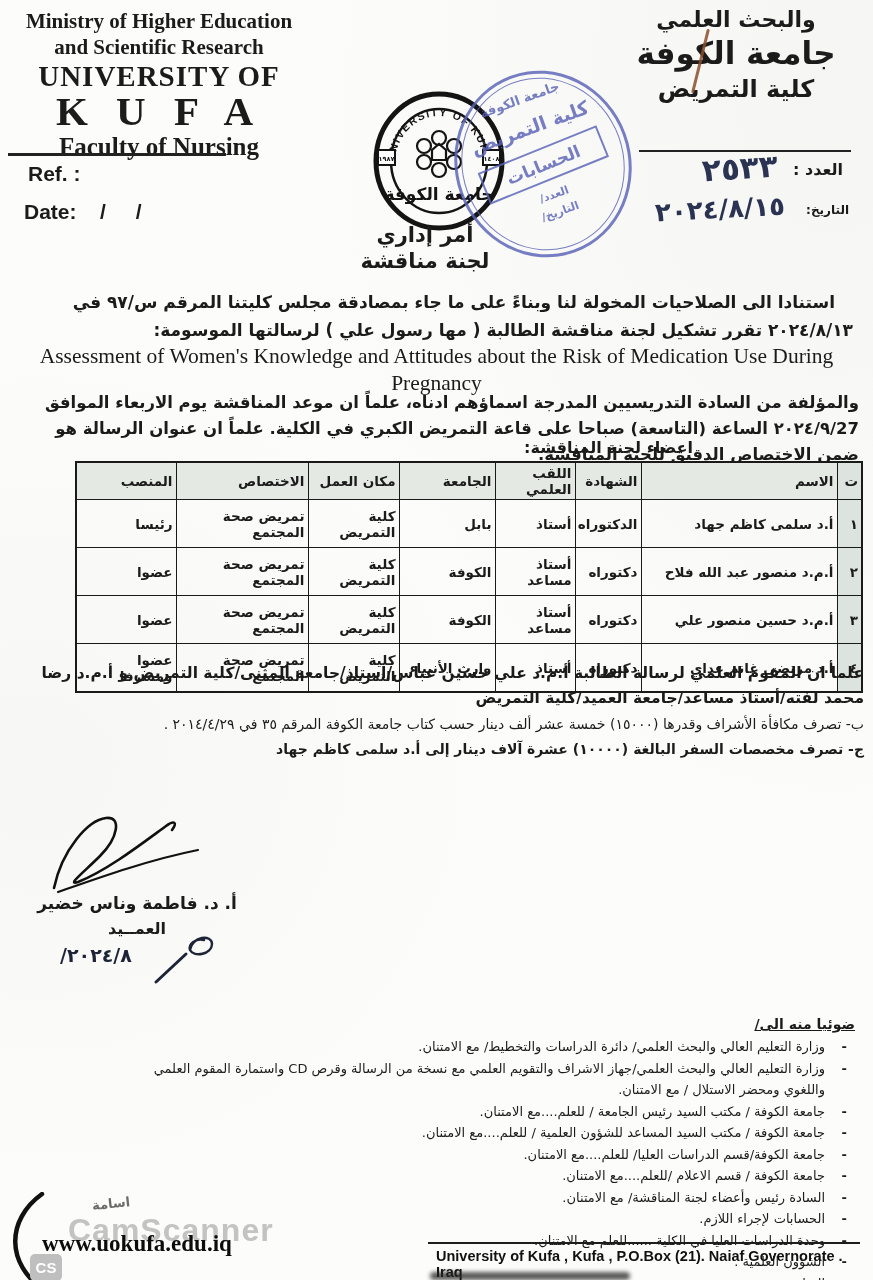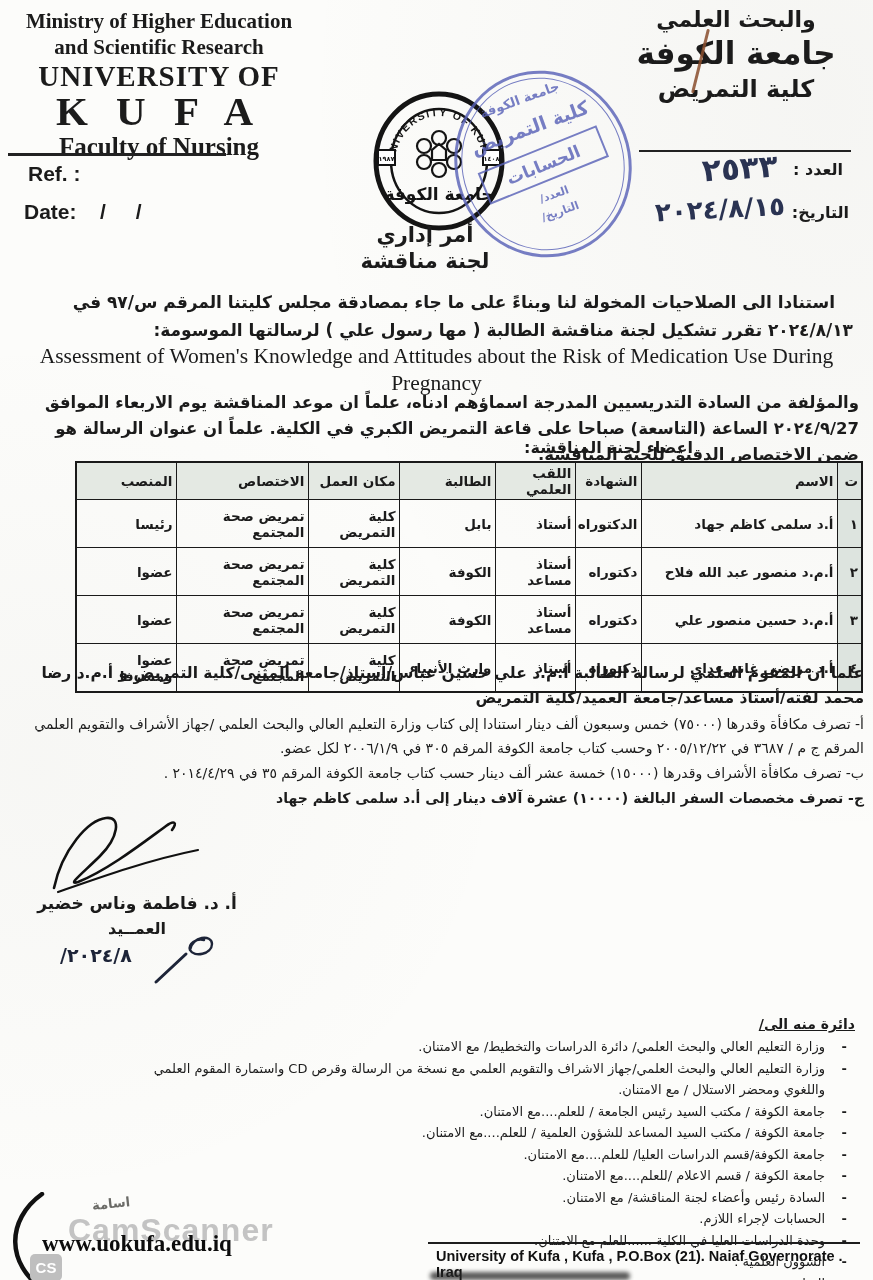--- a/index.html
+++ b/index.html
@@ -26,21 +26,21 @@
 
   
   .hdr-right{right:12px;top:6px;width:250px;text-align:center;}
   .hr-min{font-weight:bold;font-size:22px;line-height:27px;}
   .hr-uni{font-weight:bold;font-size:31px;line-height:40px;}
   .hr-fac{font-weight:bold;font-size:24px;line-height:32px;}
   .hr-rule{right:22px;top:150px;width:212px;border-top:2px solid #222;}
   .hr-num-label{right:30px;top:160px;font-weight:bold;font-size:16px;}
   .hr-num-val{right:95px;top:150px;font-size:31px;font-weight:bold;color:#2a3352;
               letter-spacing:5px;transform:rotate(-4deg);}
-  .hr-date-label{right:24px;top:203px;font-weight:bold;font-size:16px;}
+  .hr-date-label{right:24px;top:203px;font-weight:bold;font-size:12px;}
   .hr-date-val{right:88px;top:194px;font-size:26px;font-weight:bold;color:#2a3352;
                letter-spacing:2px;transform:rotate(-3deg);}
   .pen-slash{left:699px;top:28px;width:3px;height:66px;background:#8a4e2d;transform:rotate(14deg);border-radius:2px;opacity:.85;}
 
   
   .seal{left:372px;top:90px;width:134px;height:142px;}
   .stamp{left:455px;top:70px;width:176px;height:188px;transform:rotate(-20deg);opacity:.82;}
   .stamp *{color:#5a63b8;}
   .stamp-ring{position:absolute;inset:0;border:3px solid #5a63b8;border-radius:50%;}
   .stamp-ring2{position:absolute;inset:7px;border:1.5px solid #5a63b8;border-radius:50%;}
@@ -183,21 +183,21 @@
         <col style="width:91px">
         <col style="width:132px">
         <col style="width:100px">
     </colgroup>
     <thead>
       <tr>
         <th class="noc">ت</th>
         <th>الاسم</th>
         <th>الشهادة</th>
         <th>اللقب العلمي</th>
-        <th>الطالبة</th>
+        <th>الجامعة</th>
         <th>مكان العمل</th>
         <th>الاختصاص</th>
         <th>المنصب</th>
       </tr>
     </thead>
     <tbody>
       <tr>
         <td class="noc">١</td>
         <td>أ.د سلمى كاظم جهاد</td>
         <td>الدكتوراه</td>
@@ -235,39 +235,38 @@
         <td>وارث الأنبياء</td>
         <td>كلية التمريض</td>
         <td>تمريض صحة المجتمع</td>
         <td>عضوا ومشرفا</td>
       </tr>
     </tbody>
   </table>
 
   <div class="abs notes rtl">
     <p class="ev">علما ان المقوم العلمي لرسالة الطالبة أ.م.د علي حسين عباس/استاذ/جامعة المثنى/كلية التمريض و أ.م.د رضا محمد لفته/أستاذ مساعد/جامعة العميد/كلية التمريض</p>
-    <p class="na">أ- تصرف مكافأة وقدرها (٧٥٠٠٠) خمس وسبعون ألف دينار استنادا إلى كتاب وزارة التعليم العالي والبحث العلمي /جهاز الأشراف والتقويم العلمي المرقم ج م / ٣٦٨٧ في ٢٠٠٥/١٢/٢٢ وحسب كتاب جامعة الكوفة المرقم ٣٠٥ في ٢٠٠٦/١/٩ لكل عضو.</p>
     <p class="nb">ب- تصرف مكافأة الأشراف وقدرها (١٥٠٠٠) خمسة عشر ألف دينار حسب كتاب جامعة الكوفة المرقم ٣٥ في ٢٠١٤/٤/٢٩ .</p>
     <p class="nc">ج- تصرف مخصصات السفر البالغة (١٠٠٠٠) عشرة آلاف دينار إلى أ.د سلمى كاظم جهاد</p>
   </div>
 
   <svg class="abs sig-svg" width="170" height="86" viewBox="0 0 170 86" xmlns="http://www.w3.org/2000/svg">
     <path d="M6,76 C14,38 40,8 58,6 C74,4 70,26 52,44 C36,60 18,74 30,70 C60,58 96,30 118,14 C126,8 130,10 124,18" fill="none" stroke="#111" stroke-width="2.6" stroke-linecap="round"></path>
     <path d="M10,80 C50,66 100,48 150,38" fill="none" stroke="#111" stroke-width="2.2" stroke-linecap="round"></path>
   </svg>
   <div class="abs sig-name rtl">أ. د. فاطمة وناس خضير</div>
   <div class="abs sig-title rtl">العمــيد</div>
   <div class="abs sig-date rtl">٢٠٢٤/٨/</div>
   <svg class="abs sig-mark" width="70" height="56" viewBox="0 0 70 56" xmlns="http://www.w3.org/2000/svg">
     <path d="M40,20 C42,6 62,4 62,14 C62,24 44,28 40,20 C38,14 46,8 54,10" fill="none" stroke="#1d2438" stroke-width="2.4" stroke-linecap="round"></path>
     <path d="M6,52 L36,24" stroke="#1d2438" stroke-width="3" stroke-linecap="round"></path>
   </svg>
 
   <div class="abs copies rtl">
-    <div class="copies-h">دائرة منه الى/</div>
+    <div class="copies-h">ضوئيا منه الى/</div>
     <ul>
       <li>وزارة التعليم العالي والبحث العلمي/ دائرة الدراسات والتخطيط/ مع الامتنان.</li>
       <li>وزارة التعليم العالي والبحث العلمي/جهاز الاشراف والتقويم العلمي مع نسخة من الرسالة وقرص CD واستمارة المقوم العلمي واللغوي ومحضر الاستلال / مع الامتنان.</li>
       <li>جامعة الكوفة / مكتب السيد رئيس الجامعة / للعلم....مع الامتنان.</li>
       <li>جامعة الكوفة / مكتب السيد المساعد للشؤون العلمية / للعلم....مع الامتنان.</li>
       <li>جامعة الكوفة/قسم الدراسات العليا/ للعلم....مع الامتنان.</li>
       <li>جامعة الكوفة / قسم الاعلام /للعلم....مع الامتنان.</li>
       <li>السادة رئيس وأعضاء لجنة المناقشة/ مع الامتنان.</li>
       <li>الحسابات  لإجراء اللازم.</li>
       <li>وحدة الدراسات العليا في الكلية ......للعلم مع الامتنان.</li>

